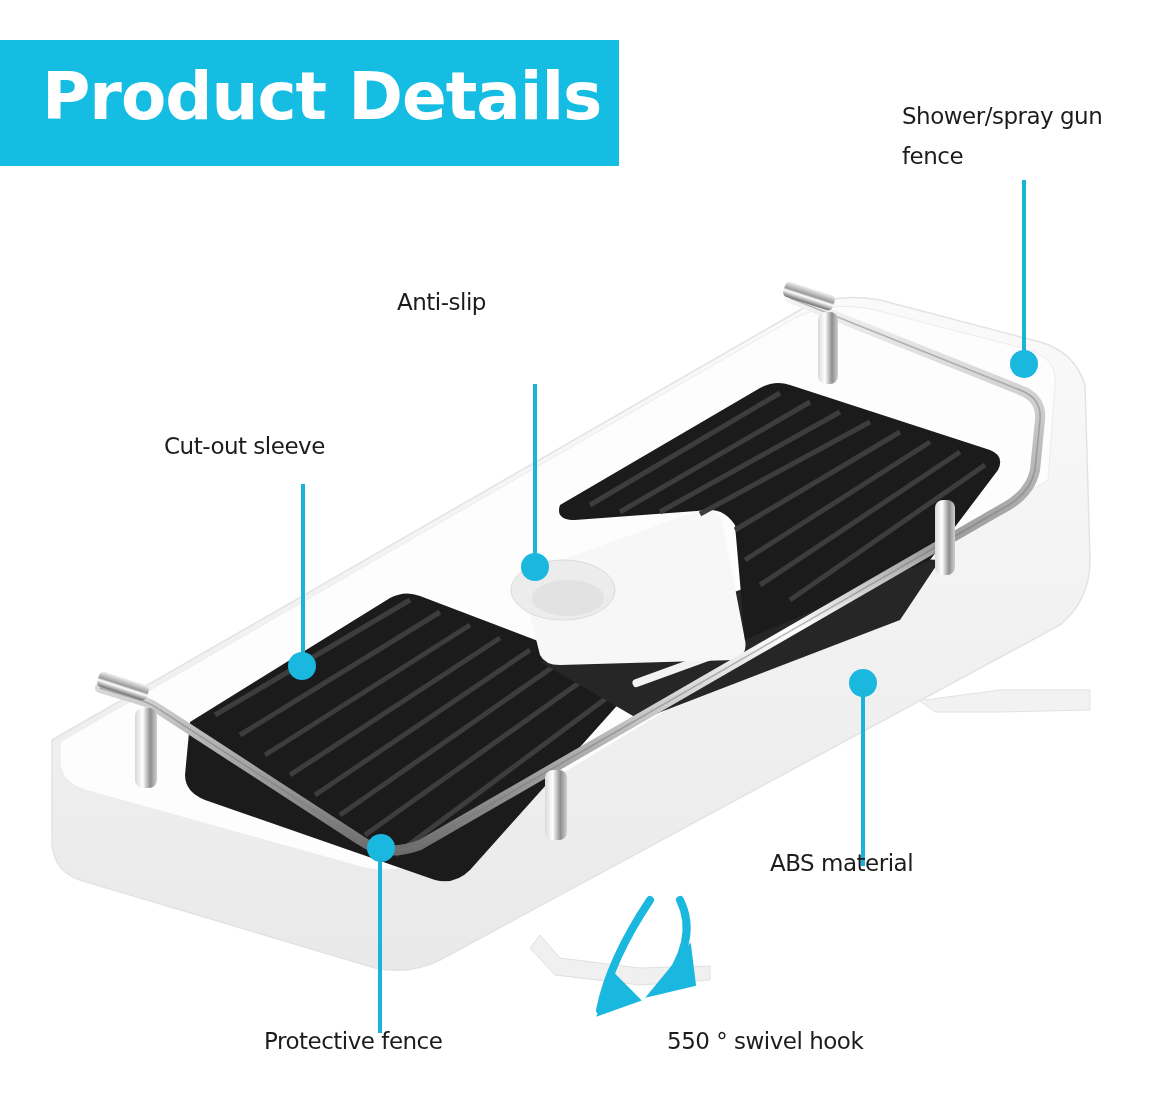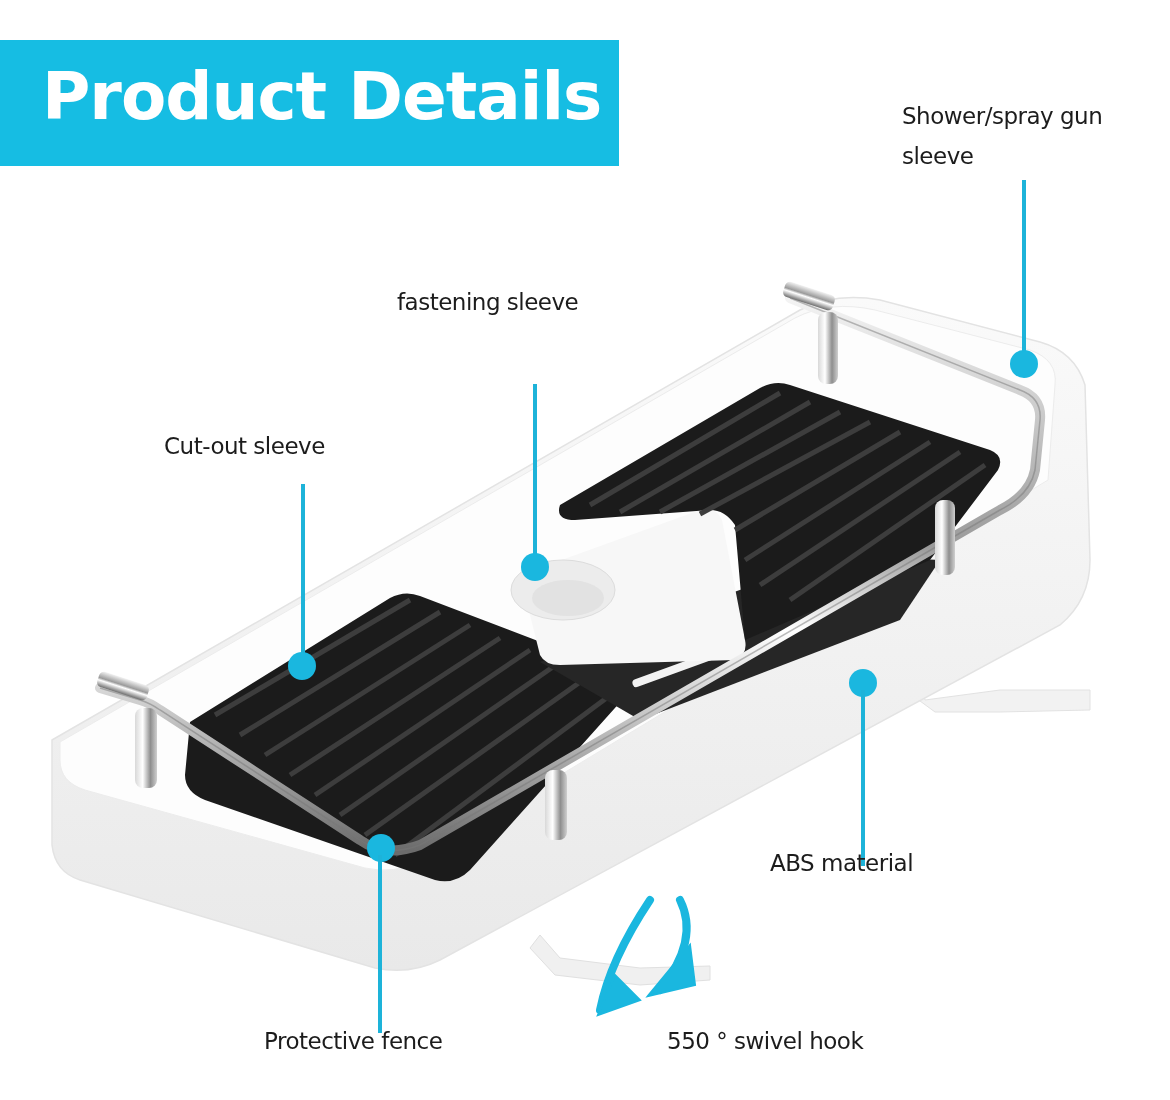--- a/index.html
+++ b/index.html
@@ -102,27 +102,27 @@
   <g fill="none" stroke="#1ab7df" stroke-width="8" stroke-linecap="round">
     <path d="M680 900 Q700 940 660 990"></path>
     <path d="M600 1010 Q610 960 650 900"></path>
     <path d="M648 996 L690 945 L695 985 Z" fill="#1ab7df" stroke-width="2"></path>
     <path d="M598 1015 L615 975 L640 1000 Z" fill="#1ab7df" stroke-width="2"></path>
   </g>
 </svg>
 
 <div class="label" style="left:902px;top:96px;">
   <div>Shower/spray gun</div>
-  <div>sleeve</div>
+  <div>fence</div>
 </div>
 <div class="leader" style="left:1022px;top:180px;height:180px;"></div>
 <div class="dot" style="left:1010px;top:350px;"></div>
 
 <div class="label" style="left:397px;top:282px;">
-  <div>fastening sleeve</div>
+  <div>Anti-slip</div>
 </div>
 <div class="leader" style="left:533px;top:384px;height:180px;"></div>
 <div class="dot" style="left:521px;top:553px;"></div>
 
 <div class="label" style="left:164px;top:426px;">Cut-out sleeve</div>
 <div class="leader" style="left:301px;top:484px;height:170px;"></div>
 <div class="dot" style="left:288px;top:652px;"></div>
 
 <div class="dot" style="left:849px;top:669px;"></div>
 <div class="leader" style="left:861px;top:690px;height:176px;"></div>

